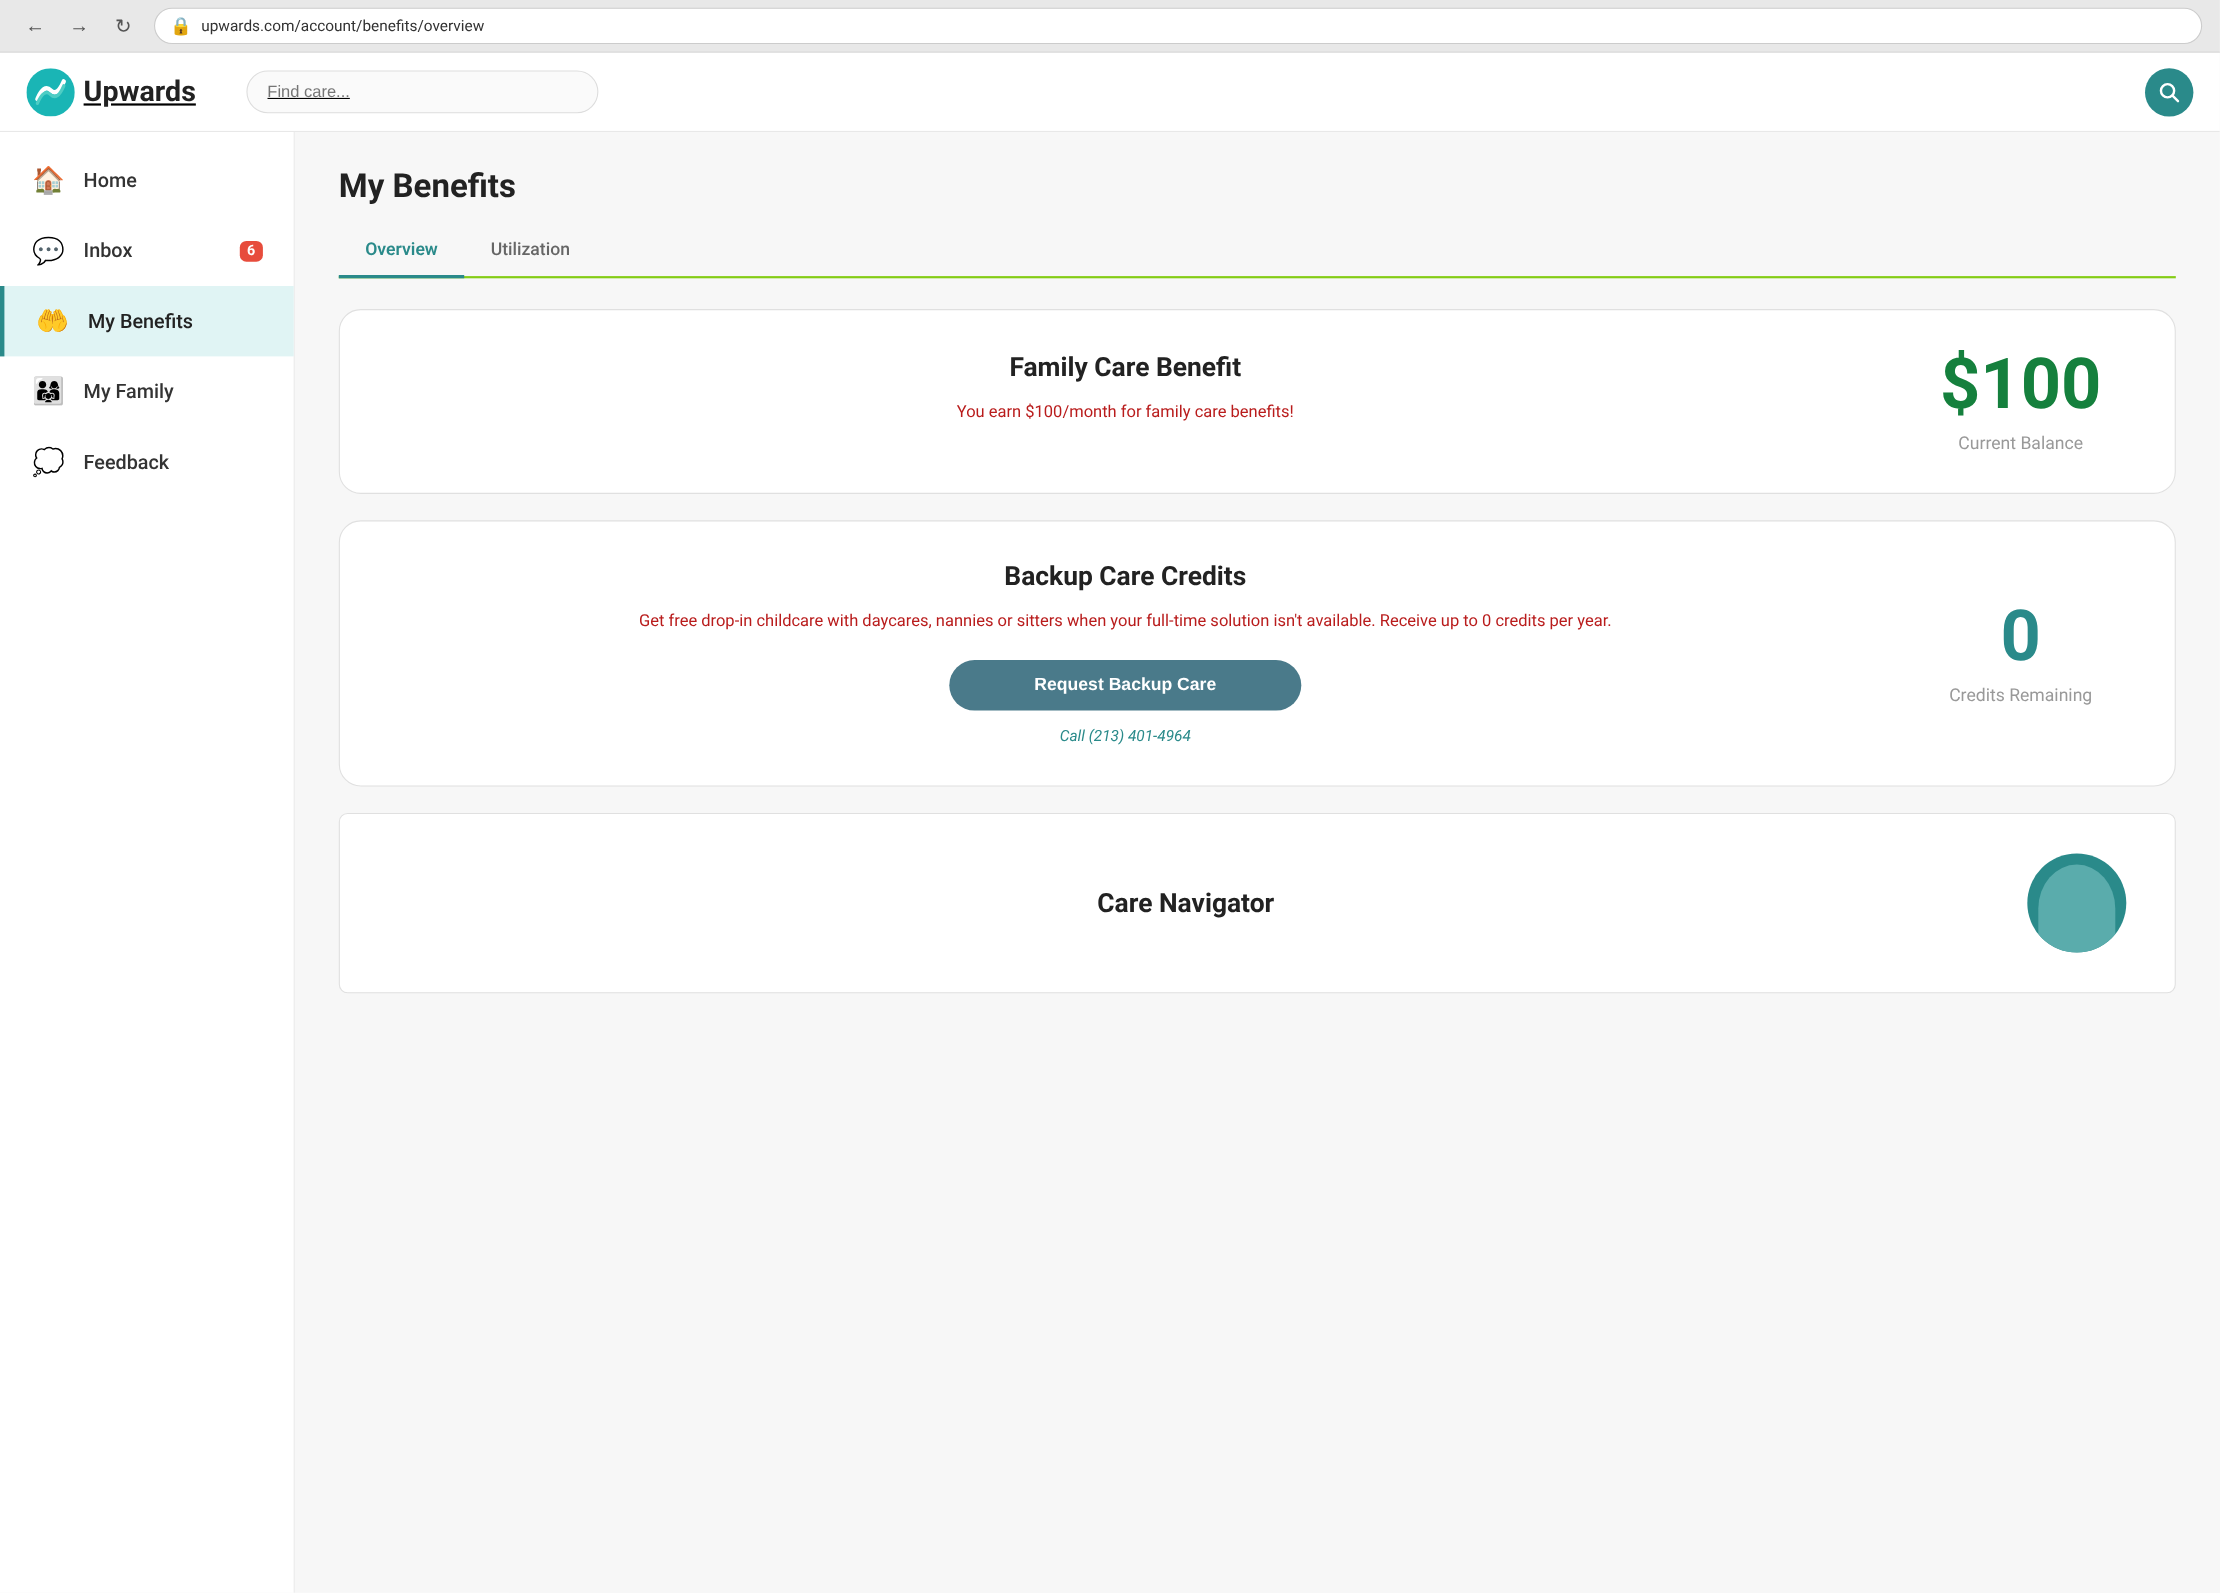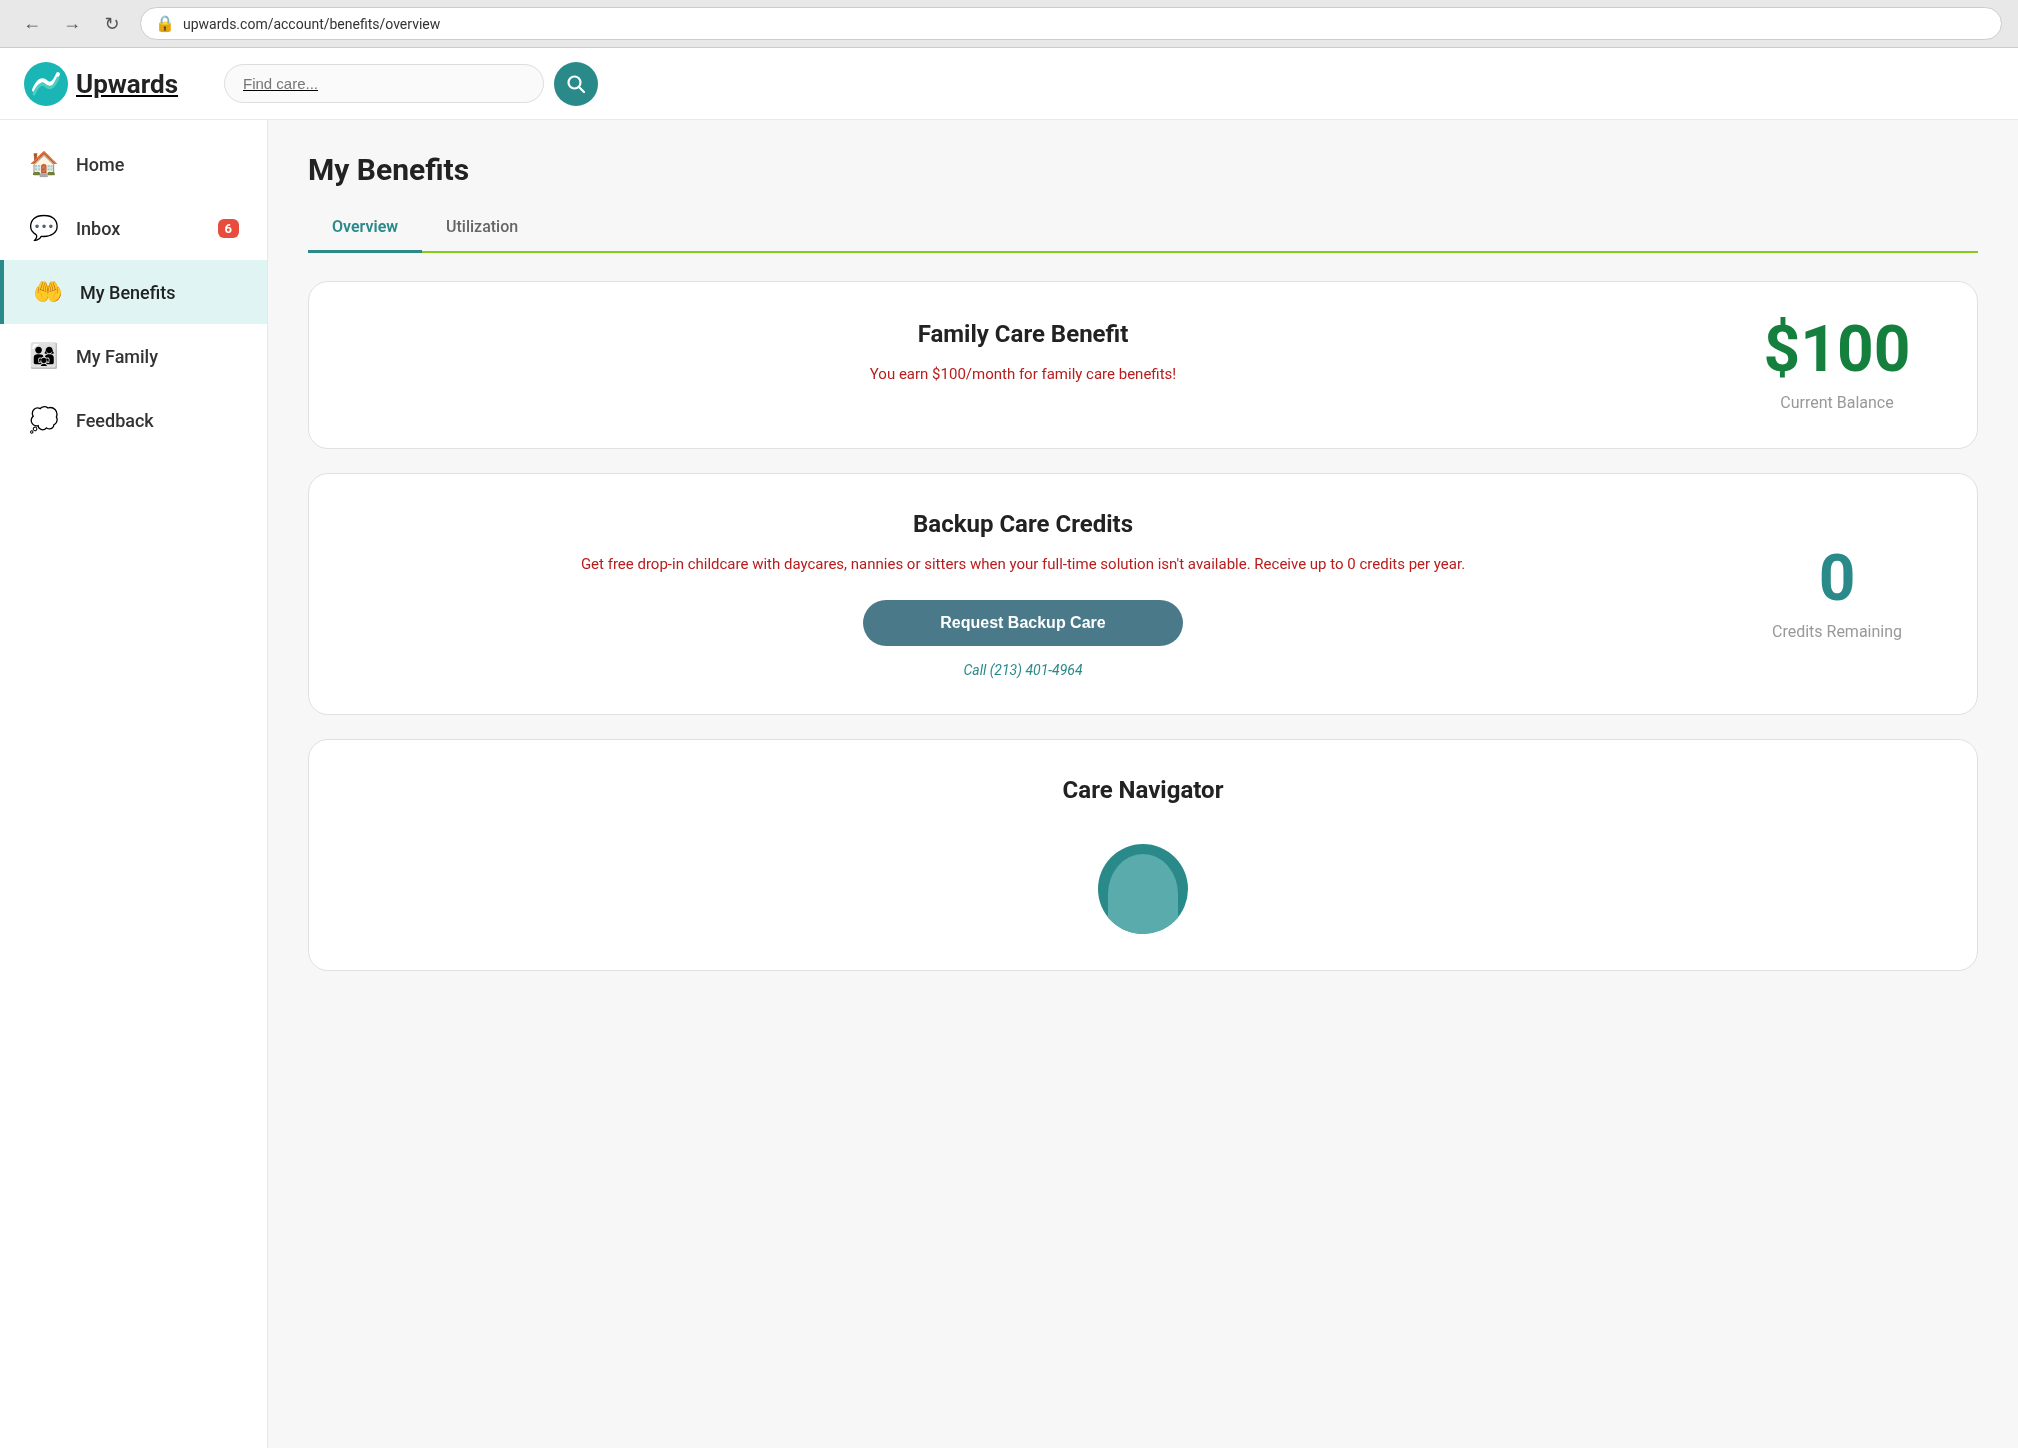--- a/index.html
+++ b/index.html
@@ -80,20 +80,21 @@
     .logo-text {
       font-size: 26px;
       font-weight: 700;
       color: #222;
     }
     .search-area {
       display: flex;
       align-items: center;
       gap: 10px;
       flex: 1;
+      justify-content: space-between;
     }
     .search-input {
       border: 1px solid #ddd;
       border-radius: 24px;
       padding: 10px 18px;
       font-size: 15px;
       color: #999;
       width: 320px;
       outline: none;
       background: #fafafa;
@@ -271,27 +272,26 @@
     .amount-label {
       font-size: 16px;
       color: #999;
       margin-top: 11px;
     }
 
     
     .care-nav-card {
       background: white;
       border: 1px solid #e0e0e0;
-      border-radius: 20px;
+      border-radius: 8px;
       padding: 36px 44px;
       display: flex;
       align-items: center;
       gap: 40px;
       min-height: 120px;
-      flex-direction: column;
     }
     .care-nav-title {
       font-size: 24px;
       font-weight: 700;
       color: #222;
       flex: 1;
       text-align: center;
     }
     .care-nav-avatar {
       width: 90px;

